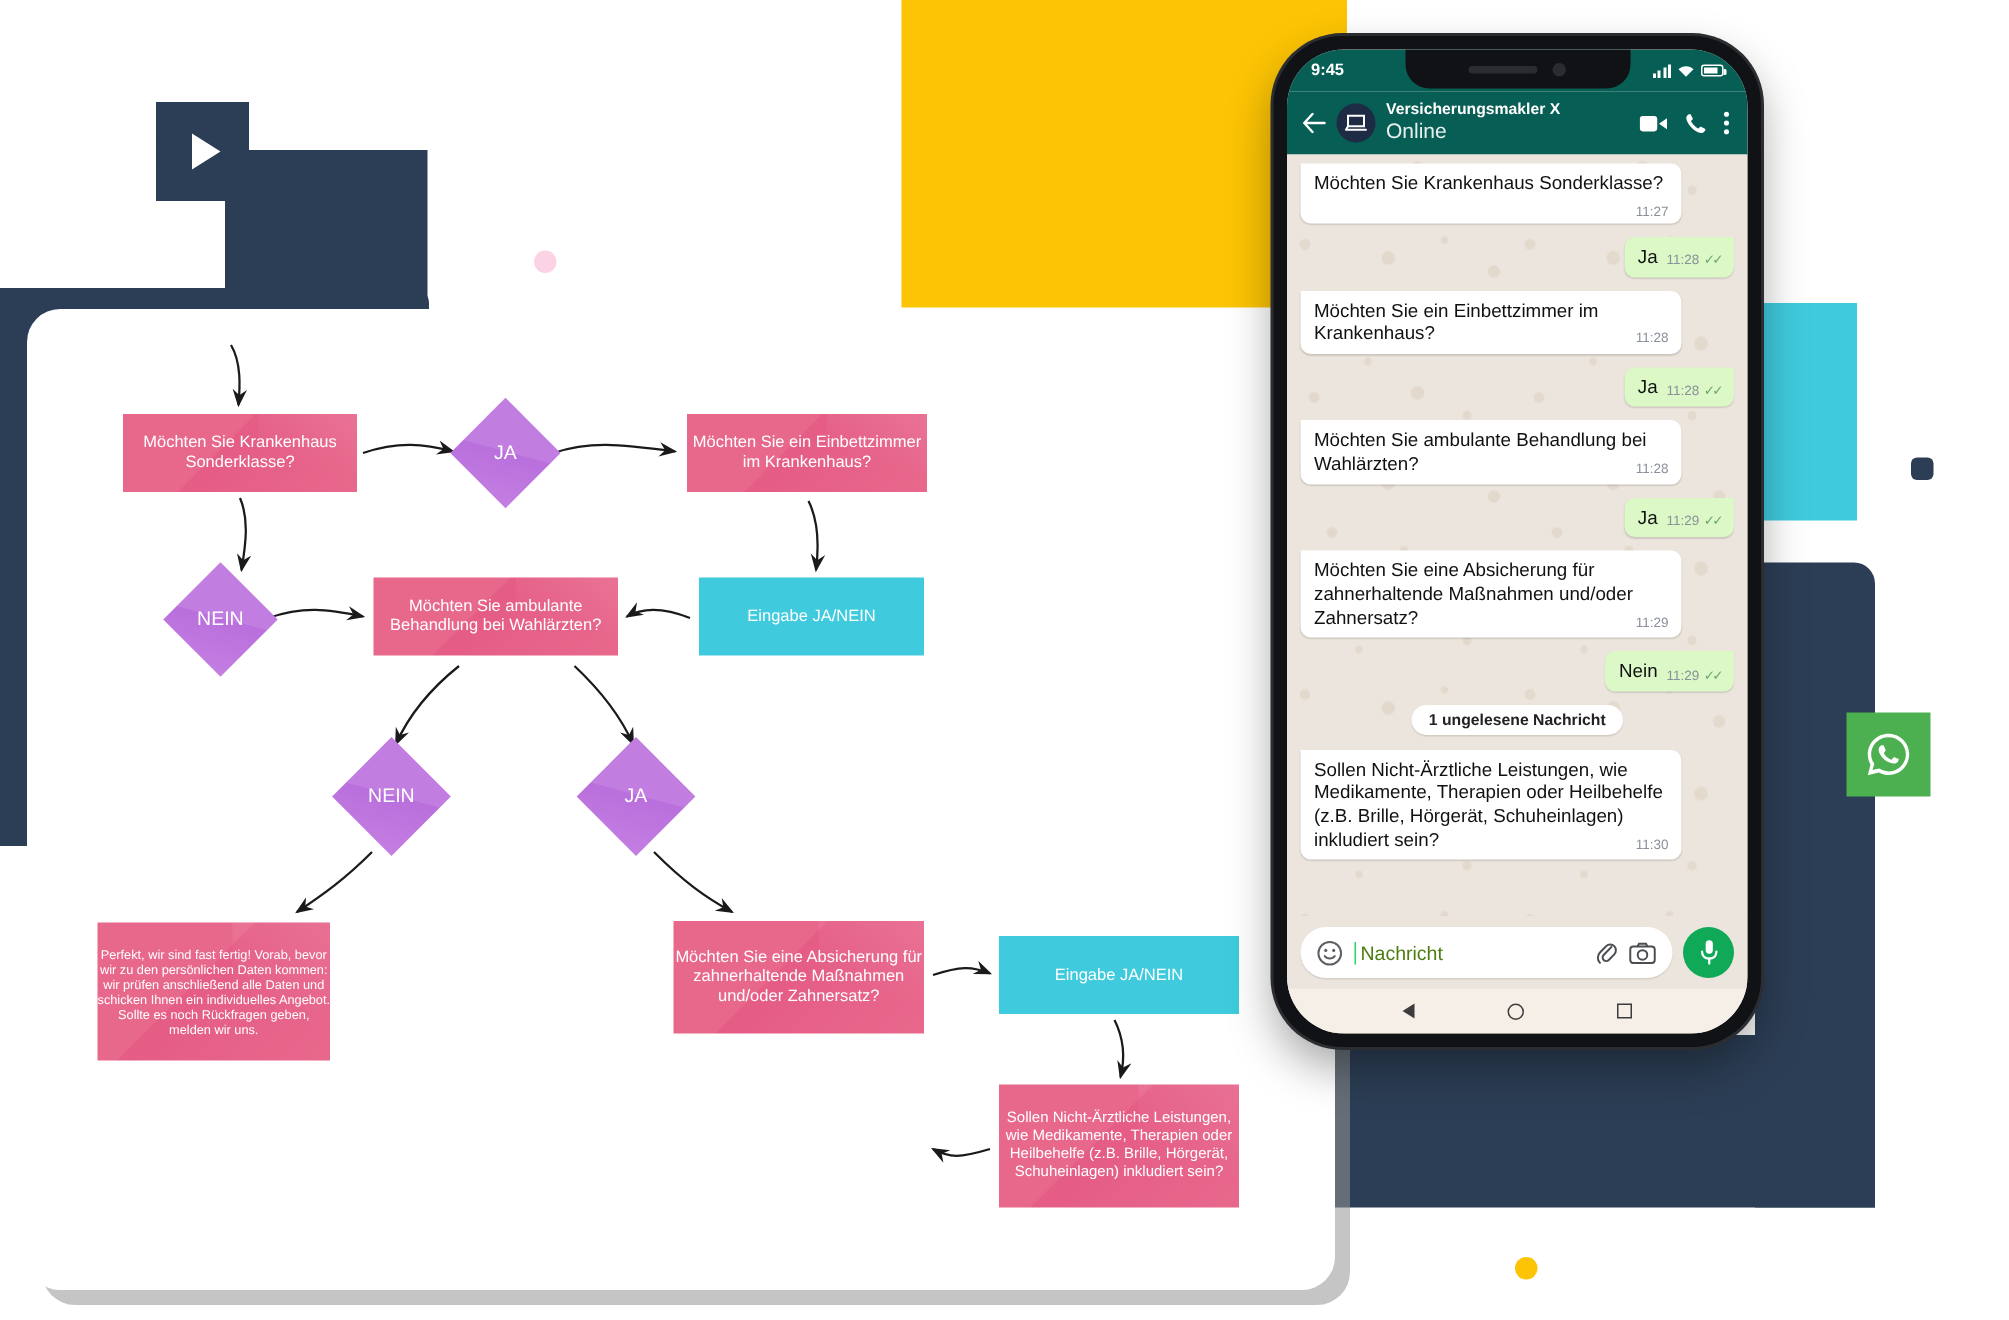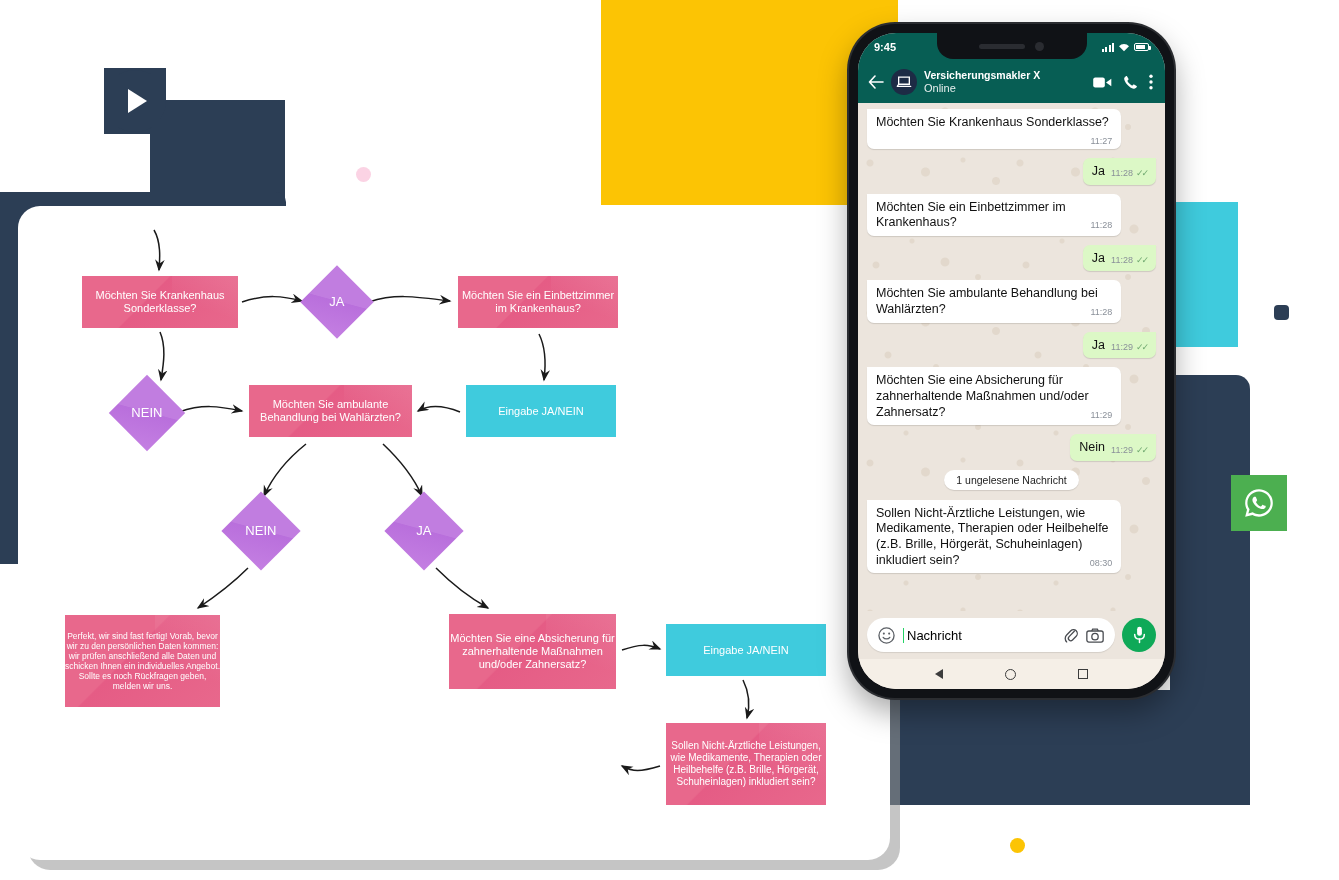--- a/index.html
+++ b/index.html
@@ -118,21 +118,21 @@
   #chatheader {
     height:42px; background:#075e54; display:flex; align-items:center; gap:7px;
     padding:0 10px; flex:none; color:#fff;justify-content:center;
   }
   #chatheader .avatar {
     width:26px; height:26px; border-radius:50%; background:#1d2b45;
     display:flex;align-items:center;justify-content:center; flex:none;
   }
   #chatheader .names { flex:1; min-width:0; line-height:1.12; }
   #chatheader .nm { font-size:10.5px; font-weight:bold; }
-  #chatheader .st { font-size:11px; opacity:.9; }
+  #chatheader .st { font-size:14px; opacity:.9; }
   #chatheader .icons { display:flex; align-items:center; gap:11px; flex:none; padding-right:2px;}
 
   #chatbody {
     flex:1; position:relative; overflow:hidden; padding:6px 9px 2px 9px;
     background:#ece5dd;
   }
   #chatbody::before{
     content:""; position:absolute; inset:0; opacity:.5;
     background-image:
       radial-gradient(circle at 12% 8%, #d9cdbd 0 3px, transparent 4px),
@@ -157,36 +157,36 @@
     font-size:12.5px; color:#111; line-height:1.25;
     box-shadow:0 1px 1px rgba(0,0,0,.13); position:relative;
   }
   .row.in .bubble  { background:#ffffff; border-top-left-radius:0; }
   .row.out .bubble { background:#dcf8c6; border-top-right-radius:0; display:flex; align-items:flex-end; gap:6px;}
   .meta { font-size:9px; color:#8a9099; display:flex; align-items:flex-end; gap:3px; }
   .row.in .meta { float:right; margin-left:14px; margin-top:2px; position:relative; top:3px;}
   .ticks { color:#6fa86f; font-size:9px; letter-spacing:-2px; }
   .unread-pill {
     align-self:center; margin:2px auto 10px auto; background:#fff; color:#222;
-    font-size:10.5px; font-weight:normal; padding:4px 12px; border-radius:11px;
+    font-size:10.5px; font-weight:bold; padding:4px 12px; border-radius:11px;
     box-shadow:0 1px 1px rgba(0,0,0,.12); position:relative; z-index:2;
     display:block; width:fit-content;
   }
 
   #inputbar {
     flex:none; padding:7px 9px 7px 9px; display:flex; align-items:center; gap:7px;
     background:#ece5dd; position:relative; z-index:3;
   }
   #inputfield {
     flex:1; height:34px; background:#fff; border-radius:19px;
     display:flex; align-items:center; gap:8px; padding:0 11px;
     box-shadow:0 1px 1px rgba(0,0,0,.1);
   }
   #inputfield .ph {
-    flex:1; color:#000000; font-size:13px; border-left:1.6px solid #25d366;
+    flex:1; color:#4d7c0f; font-size:13px; border-left:1.6px solid #25d366;
     padding-left:3px;
   }
   #micbtn {
     width:34px;height:34px;border-radius:50%;background:#0fa958;flex:none;
     display:flex;align-items:center;justify-content:center;
   }
   #navbar {
     flex:none; height:30px; background:#f5efe7; display:flex; align-items:center;
     justify-content:space-around; padding:0 46px;
   }
@@ -416,21 +416,21 @@
             </span>
         </div>
       </div>
 
       <div class="unread-pill">1 ungelesene Nachricht</div>
 
       <div class="row in">
         <div class="bubble">
           <span>Sollen Nicht-Ärztliche Leistungen, wie Medikamente, Therapien oder Heilbehelfe (z.B. Brille, Hörgerät, Schuheinlagen) inkludiert sein?</span>
           <span class="meta">
-              <span>08:30</span>
+              <span>11:30</span>
             </span>
         </div>
       </div>
     </div>
 
     <div id="inputbar">
       <div id="inputfield">
         <svg width="17" height="17" viewBox="0 0 18 18">
           <circle cx="9" cy="9" r="8" fill="none" stroke="#5c6066" stroke-width="1.4"></circle>
           <circle cx="6.2" cy="7" r="1.1" fill="#5c6066"></circle>

